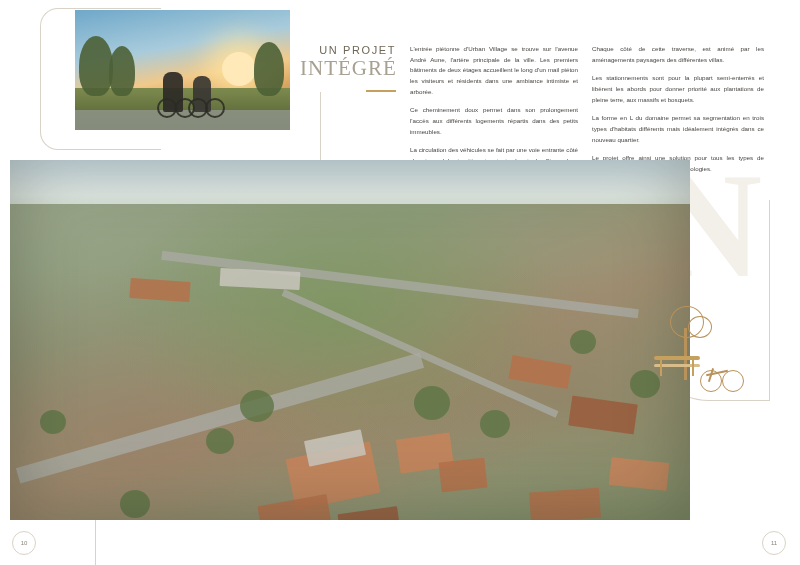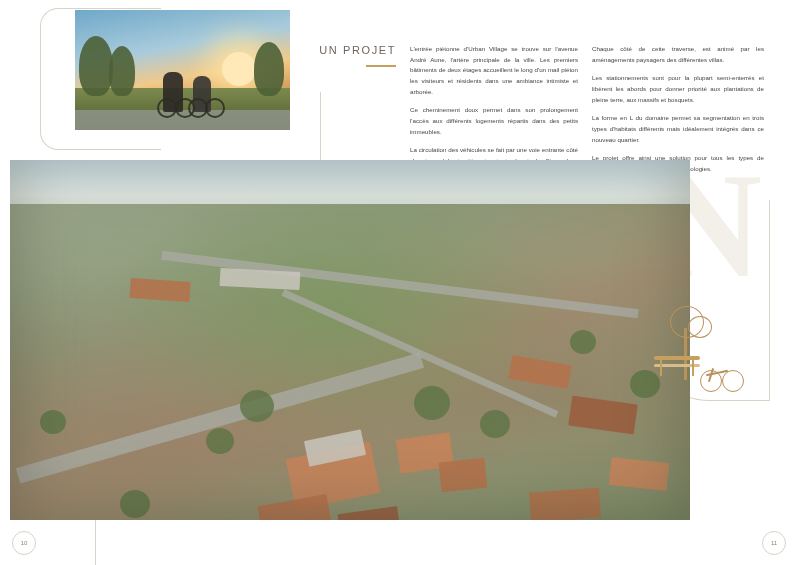--- a/index.html
+++ b/index.html
@@ -297,20 +297,21 @@
     <div class="pc-rider pc-r1"></div>
     <div class="pc-rider pc-r2"></div>
     <div class="pc-wheel pc-w1"></div>
     <div class="pc-wheel pc-w2"></div>
     <div class="pc-wheel pc-w3"></div>
     <div class="pc-wheel pc-w4"></div>
   </div>
 
   <div class="heading">
     <div class="l1">UN PROJET</div>
+    <div class="l3">INTÉGRÉ</div>
     <div class="rule"></div>
   </div>
 
   <div class="col col-1">
     <p>L'entrée piétonne d'Urban Village se trouve sur l'avenue André Aune, l'artère principale de la ville. Les premiers bâtiments de deux étages accueillent le long d'un mail piéton les visiteurs et résidents dans une ambiance intimiste et arborée.</p>
     <p>Ce cheminement doux permet dans son prolongement l'accès aux différents logements répartis dans des petits immeubles.</p>
     <p>La circulation des véhicules se fait par une voie entrante côté chemin rural du cimetière et sortante chemin des Sigsauds.</p>
   </div>
 
   <div class="col col-2">

